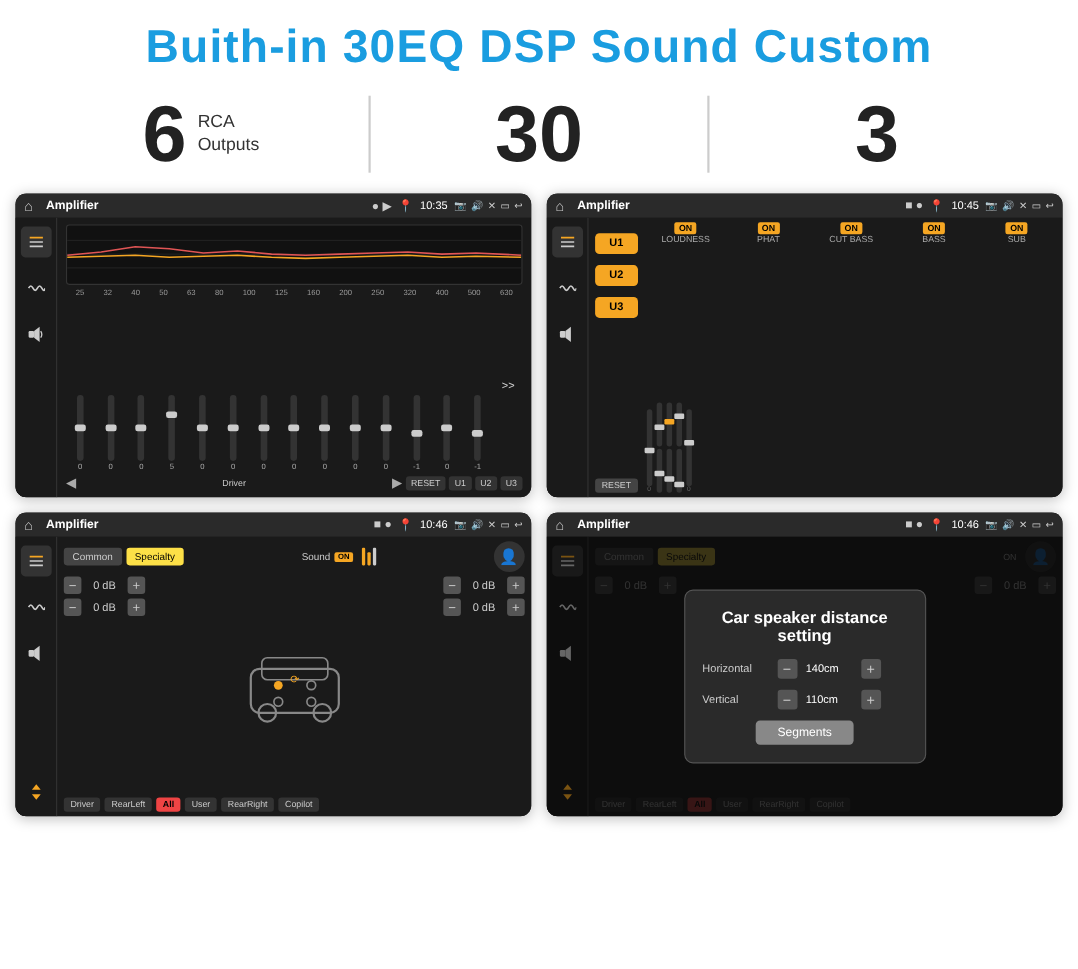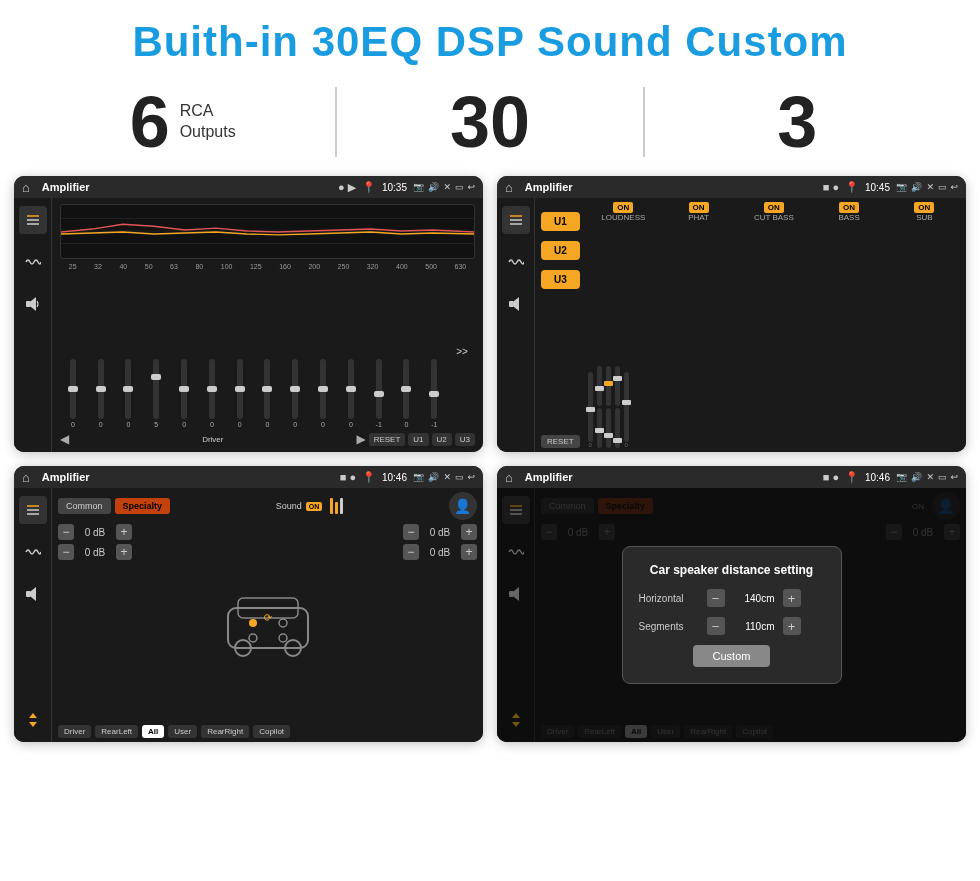--- a/index.html
+++ b/index.html
@@ -290,21 +290,21 @@
     }
     .tab-btn {
       background: #444;
       color: #ccc;
       border: none;
       border-radius: 3px;
       font-size: 9px;
       padding: 3px 8px;
       cursor: pointer;
     }
-    .tab-btn.active { background: #c2410c; color: #000; font-weight: bold; }
+    .tab-btn.active { background: #fde047; color: #000; font-weight: normal; }
     .fader-label { font-size: 9px; color: #ccc; margin-left: auto; }
     .on-badge-sm {
       background: #f5a623;
       color: #000;
       font-size: 7px;
       font-weight: bold;
       padding: 1px 3px;
       border-radius: 2px;
     }
     .fader-body {
@@ -360,21 +360,21 @@
     }
     .footer-btn {
       background: #333;
       color: #ccc;
       border: none;
       border-radius: 3px;
       font-size: 8px;
       padding: 2px 6px;
       cursor: pointer;
     }
-    .footer-btn.highlight { background: #ffffff; color: #000; font-weight: bold; }
+    .footer-btn.highlight { background: #ef4444; color: #000; font-weight: bold; }
     .person-icon {
       width: 28px;
       height: 28px;
       background: #333;
       border-radius: 50%;
       display: flex;
       align-items: center;
       justify-content: center;
       font-size: 14px;
       color: #ccc;
@@ -391,21 +391,21 @@
       z-index: 10;
     }
     .dialog-box {
       background: #2a2a2a;
       border-radius: 8px;
       padding: 16px;
       width: 220px;
       border: 1px solid #555;
     }
     .dialog-title {
-      font-size: 12px;
+      font-size: 15px;
       color: #fff;
       font-weight: bold;
       text-align: center;
       margin-bottom: 12px;
     }
     .dialog-row {
       display: flex;
       align-items: center;
       margin-bottom: 10px;
       gap: 8px;
@@ -417,21 +417,21 @@
       background: #555;
       color: #ccc;
       border: none;
       border-radius: 3px;
       font-size: 13px;
       cursor: pointer;
       display: flex;
       align-items: center;
       justify-content: center;
     }
-    .dialog-val { font-size: 10px; color: #fff; min-width: 42px; text-align: right; }
+    .dialog-val { font-size: 10px; color: #fff; min-width: 42px; text-align: left; }
     .dialog-confirm {
       background: #888;
       color: #fff;
       border: none;
       border-radius: 4px;
       padding: 5px 20px;
       font-size: 11px;
       cursor: pointer;
       display: block;
       margin: 8px auto 0 auto;
@@ -942,24 +942,24 @@
       <div class="dialog-overlay">
         <div class="dialog-box">
           <div class="dialog-title">Car speaker distance setting</div>
           <div class="dialog-row">
             <span class="dialog-row-label">Horizontal</span>
             <button class="dialog-minus">−</button>
             <span class="dialog-val">140cm</span>
             <button class="dialog-plus">+</button>
           </div>
           <div class="dialog-row">
-            <span class="dialog-row-label">Segments</span>
+            <span class="dialog-row-label">Vertical</span>
             <button class="dialog-minus">−</button>
             <span class="dialog-val">110cm</span>
             <button class="dialog-plus">+</button>
           </div>
-          <button class="dialog-confirm">Custom</button>
+          <button class="dialog-confirm">Segments</button>
         </div>
       </div>
     </div>
   </div>
 
 </div>
 
 </body></html>

